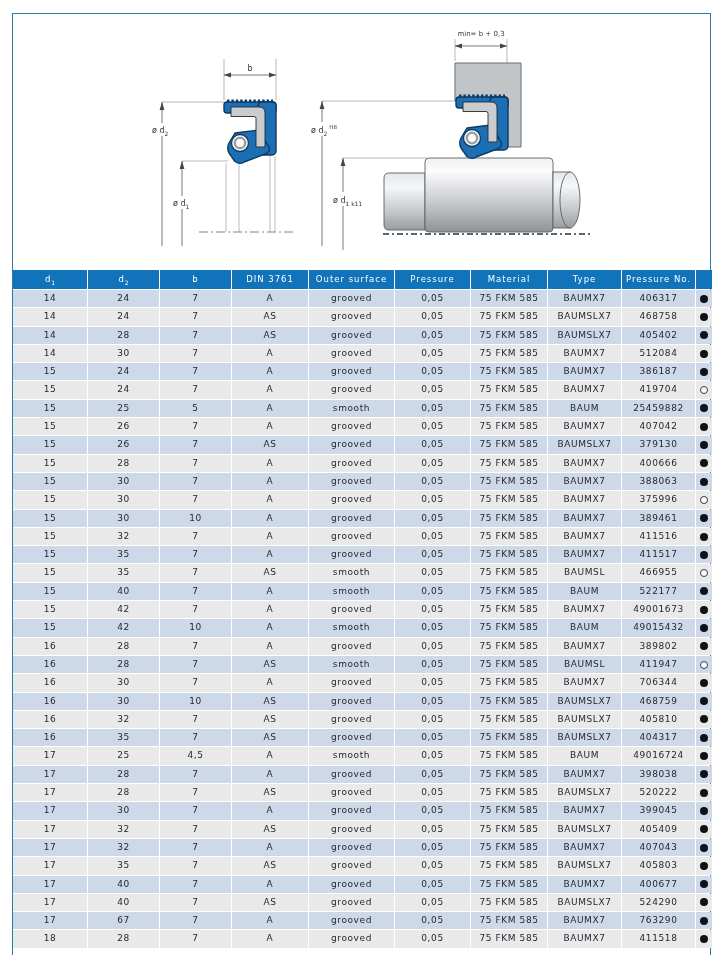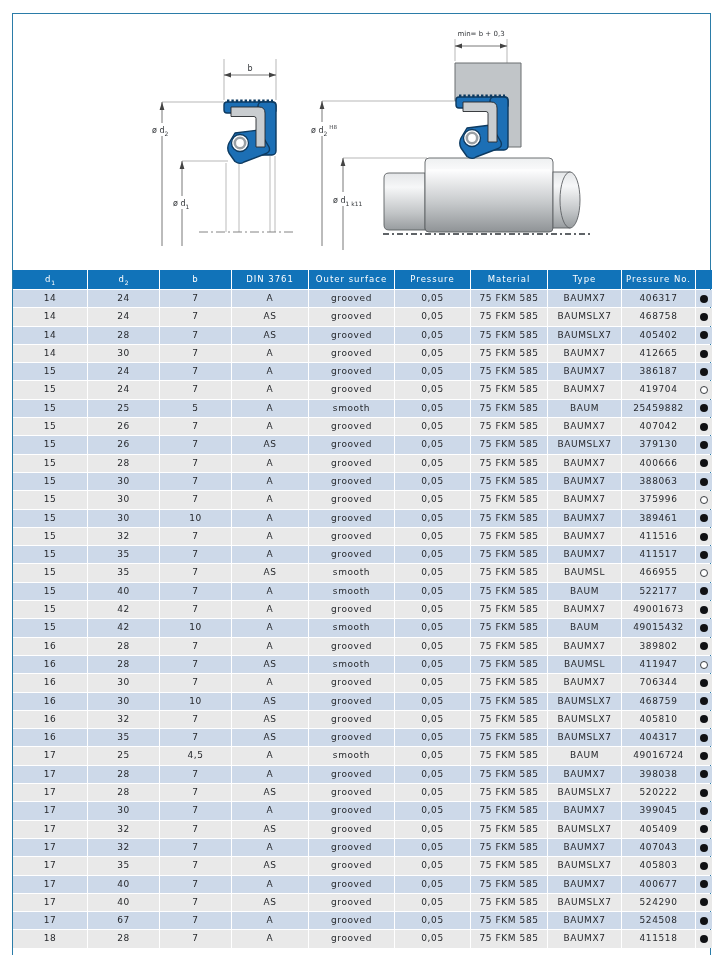--- a/index.html
+++ b/index.html
@@ -199,21 +199,21 @@
       </div>
       <div class="tr even">
         <div class="td">14</div>
         <div class="td">30</div>
         <div class="td">7</div>
         <div class="td">A</div>
         <div class="td">grooved</div>
         <div class="td">0,05</div>
         <div class="td">75 FKM 585</div>
         <div class="td">BAUMX7</div>
-        <div class="td">412665</div>
+        <div class="td">512084</div>
         <div class="td dot-cell">
           <span class="dot filled"></span>
         </div>
       </div>
       <div class="tr odd">
         <div class="td">15</div>
         <div class="td">24</div>
         <div class="td">7</div>
         <div class="td">A</div>
         <div class="td">grooved</div>
@@ -633,21 +633,21 @@
       </div>
       <div class="tr odd">
         <div class="td">17</div>
         <div class="td">67</div>
         <div class="td">7</div>
         <div class="td">A</div>
         <div class="td">grooved</div>
         <div class="td">0,05</div>
         <div class="td">75 FKM 585</div>
         <div class="td">BAUMX7</div>
-        <div class="td">524508</div>
+        <div class="td">763290</div>
         <div class="td dot-cell">
           <span class="dot filled"></span>
         </div>
       </div>
       <div class="tr even">
         <div class="td">18</div>
         <div class="td">28</div>
         <div class="td">7</div>
         <div class="td">A</div>
         <div class="td">grooved</div>

